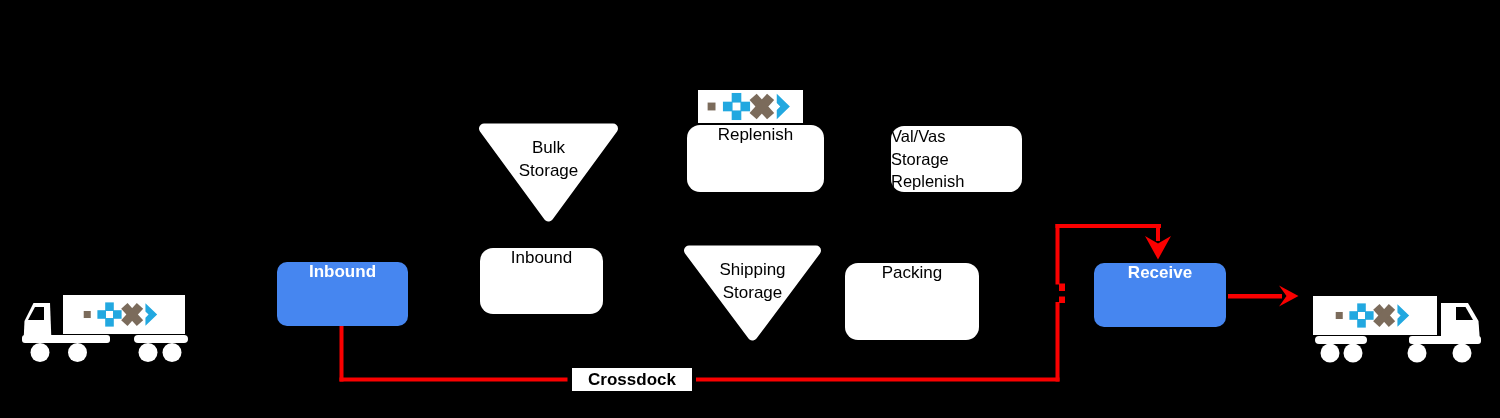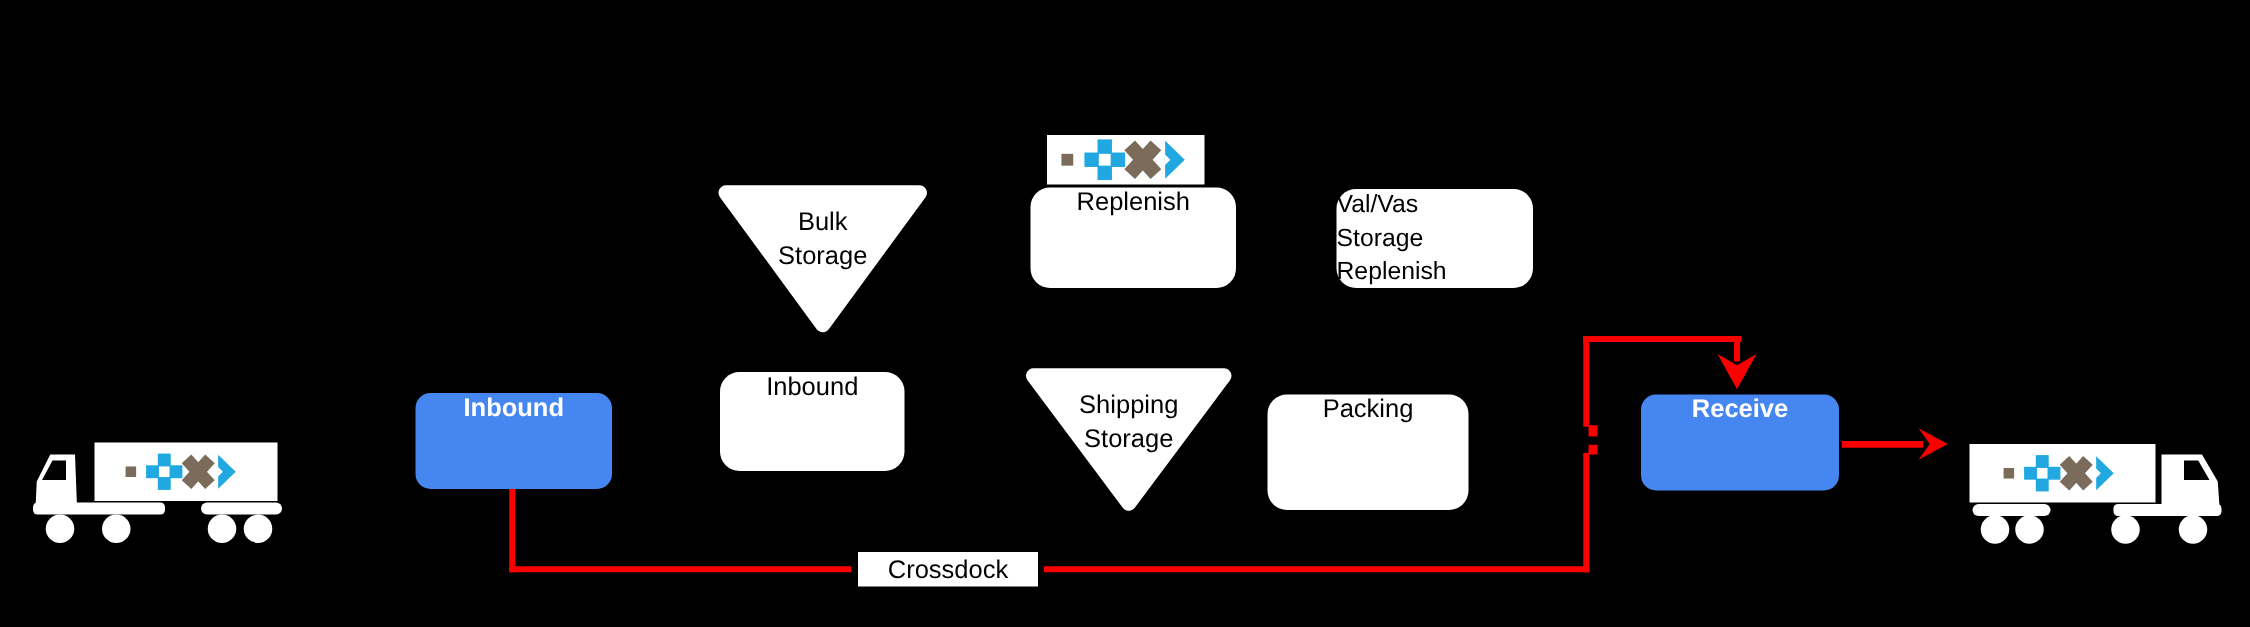--- a/index.html
+++ b/index.html
@@ -22,21 +22,21 @@
   .node.multi{flex-direction:column;line-height:22.5px;font-size:16.5px;padding:0;}
   .tri{position:absolute;}
   .tri svg{position:absolute;left:0;top:0;}
   .tri .lines{
     position:relative;width:100%;text-align:center;
     font-size:17px;line-height:23px;padding-top:13px;
   }
   .edge-label{
     position:absolute;display:flex;align-items:center;justify-content:center;
     background:var(--node_fill,#fff);color:var(--node_text,#000);
-    font-weight:normal;font-size:17px;
+    font-weight:bold;font-size:17px;
   }
   .flow{position:absolute;left:0;top:0;pointer-events:none;}
 </style>
 </head>
 <body>
 
 <div class="stage">
 
   <svg width="0" height="0" style="position:absolute" aria-hidden="true">
     <defs>

